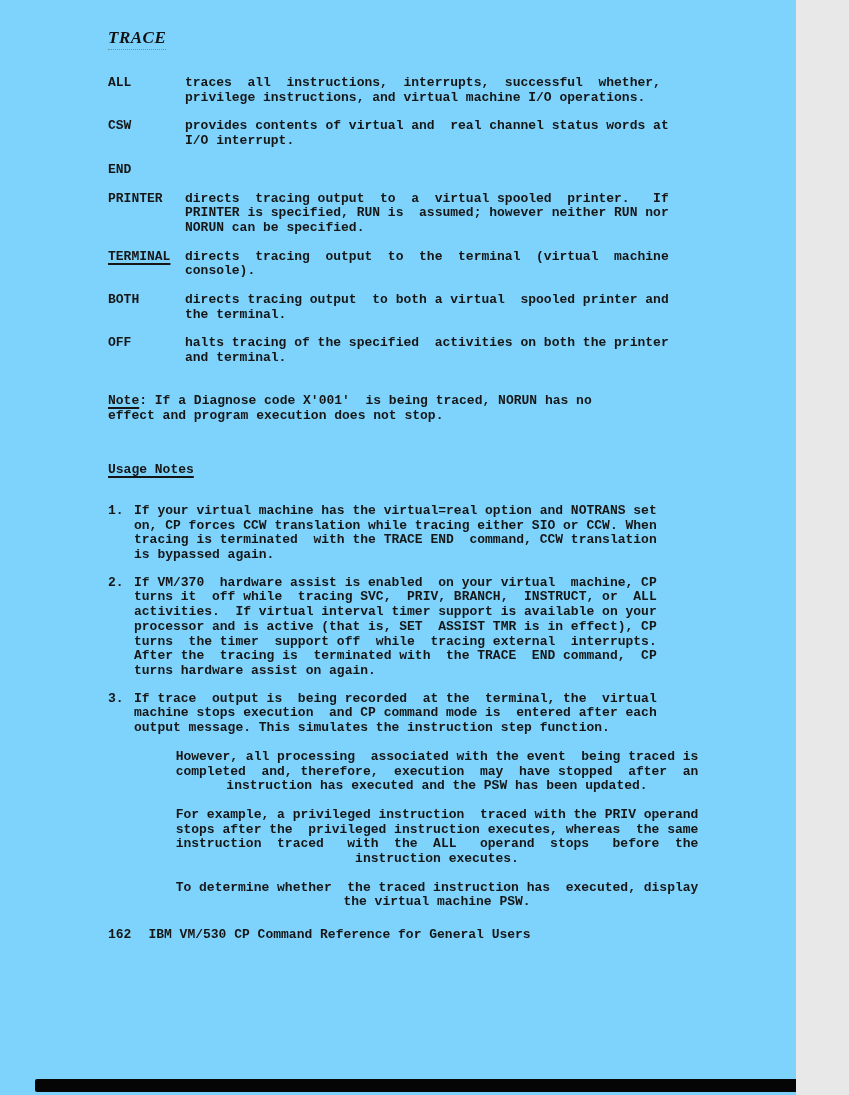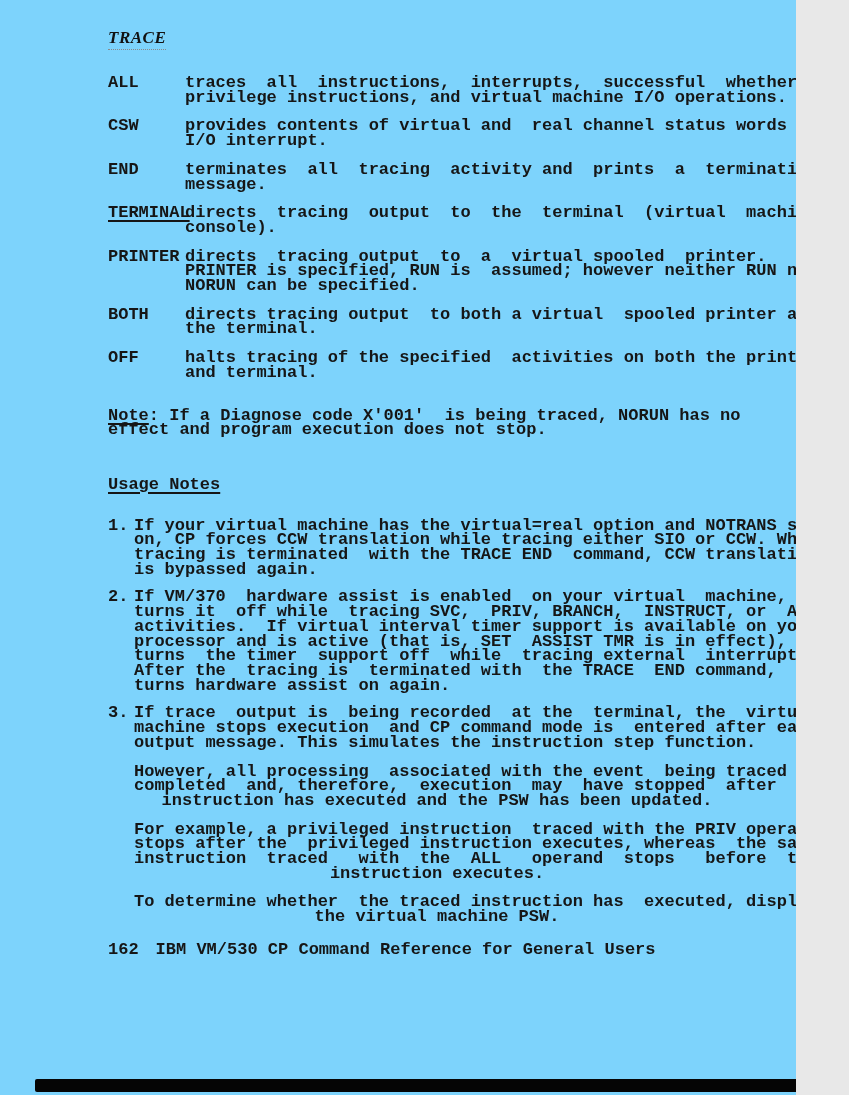--- a/index.html
+++ b/index.html
@@ -8,21 +8,21 @@
     width:796px;height:1095px;
     background:#7dd3fc;
     box-sizing:border-box;
     padding:28px 3px 0 108px;
     overflow:hidden;
     color:#141414;
   }
   .mono{
     font-family:"Liberation Mono","DejaVu Sans Mono",monospace;
     font-weight:700;
-    font-size:17px;
+    font-size:13px;
     line-height:14.7px;
     white-space:pre;
     color:#161616;
   }
   .page-title{
     font-family:"Liberation Serif","DejaVu Serif",serif;
     font-style:italic;
     font-weight:700;
     font-size:17px;
     letter-spacing:0.5px;
@@ -84,42 +84,37 @@
     <div class="mono"><span>CSW</span></div>
     <div>
       <div class="mono">provides contents of virtual and  real channel status words at
 I/O interrupt.</div>
 
     </div>
   </div>
 
   <div class="operand-row">
     <div class="mono"><span>END</span></div>
+  </div>
+
+  <div class="operand-row">
+    <div class="mono"><span>PRINTER</span></div>
     <div>
-      <div class="mono">terminates  all  tracing  activity and  prints  a  termination
-message.</div>
+      <div class="mono">directs  tracing output  to  a  virtual spooled  printer.   If
+PRINTER is specified, RUN is  assumed; however neither RUN nor
+NORUN can be specified.</div>
 
     </div>
   </div>
 
   <div class="operand-row">
     <div class="mono"><span class="u">TERMINAL</span></div>
     <div>
       <div class="mono">directs  tracing  output  to  the  terminal  (virtual  machine
 console).</div>
-
-    </div>
-  </div>
-
-  <div class="operand-row">
-    <div class="mono"><span>PRINTER</span></div>
-    <div>
-      <div class="mono">directs  tracing output  to  a  virtual spooled  printer.   If
-PRINTER is specified, RUN is  assumed; however neither RUN nor
-NORUN can be specified.</div>
 
     </div>
   </div>
 
   <div class="operand-row">
     <div class="mono"><span>BOTH</span></div>
     <div>
       <div class="mono">directs tracing output  to both a virtual  spooled printer and
 the terminal.</div>
 

